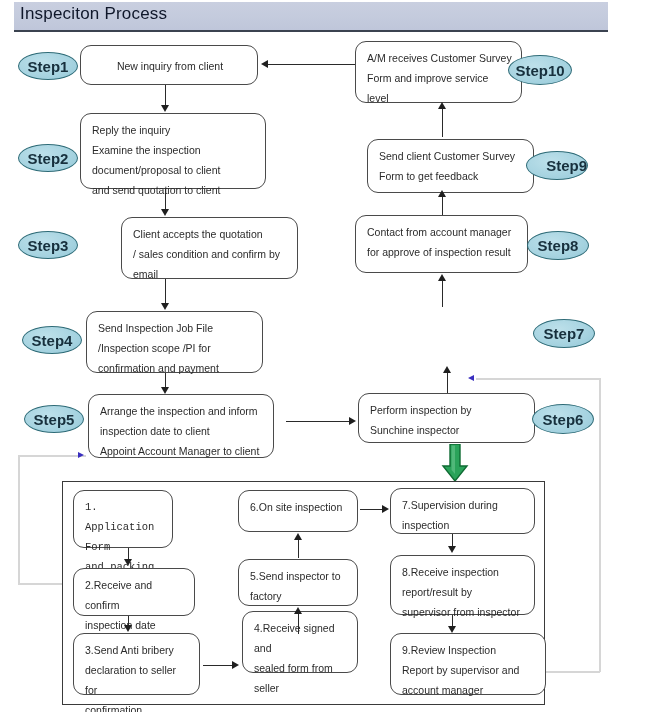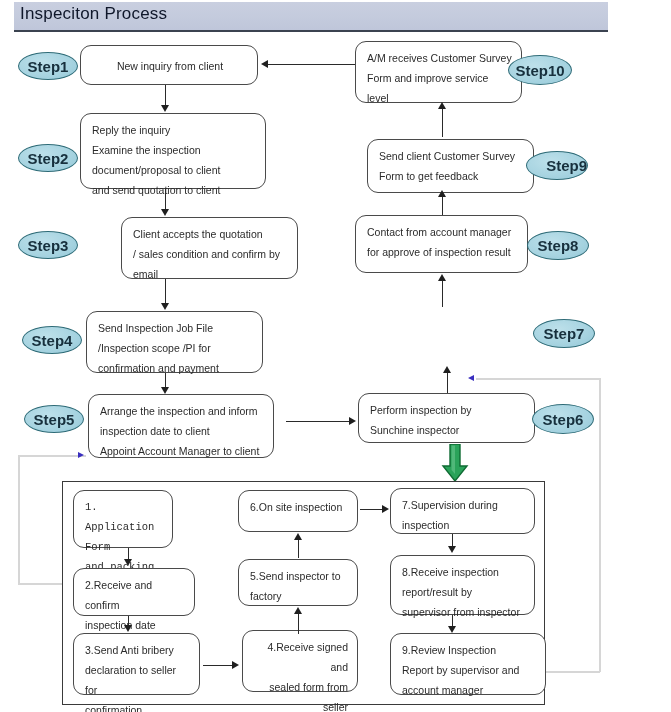--- a/index.html
+++ b/index.html
@@ -281,21 +281,21 @@
   <div class="pbox" style="left:73px; top:633px; width:127px; height:62px;">
     <span>3.Send Anti bribery<br>declaration to seller for<br>confirmation</span>
   </div>
 
   <div class="pbox" style="left:238px; top:490px; width:120px; height:42px;">
     <span>6.On site inspection</span>
   </div>
   <div class="pbox" style="left:238px; top:559px; width:120px; height:47px;">
     <span>5.Send inspector to<br>factory</span>
   </div>
-  <div class="pbox" style="left:242px; top:630px; width:116px; height:62px;text-align:right;">
+  <div class="pbox" style="left:242px; top:611px; width:116px; height:62px;">
     <span>4.Receive signed and<br>sealed form from<br>seller</span>
   </div>
 
   <div class="pbox" style="left:390px; top:488px; width:145px; height:46px;">
     <span>7.Supervision during<br>inspection</span>
   </div>
   <div class="pbox" style="left:390px; top:555px; width:145px; height:60px;">
     <span>8.Receive inspection<br>report/result by<br>supervisor from inspector</span>
   </div>
   <div class="pbox" style="left:390px; top:633px; width:156px; height:62px;">

